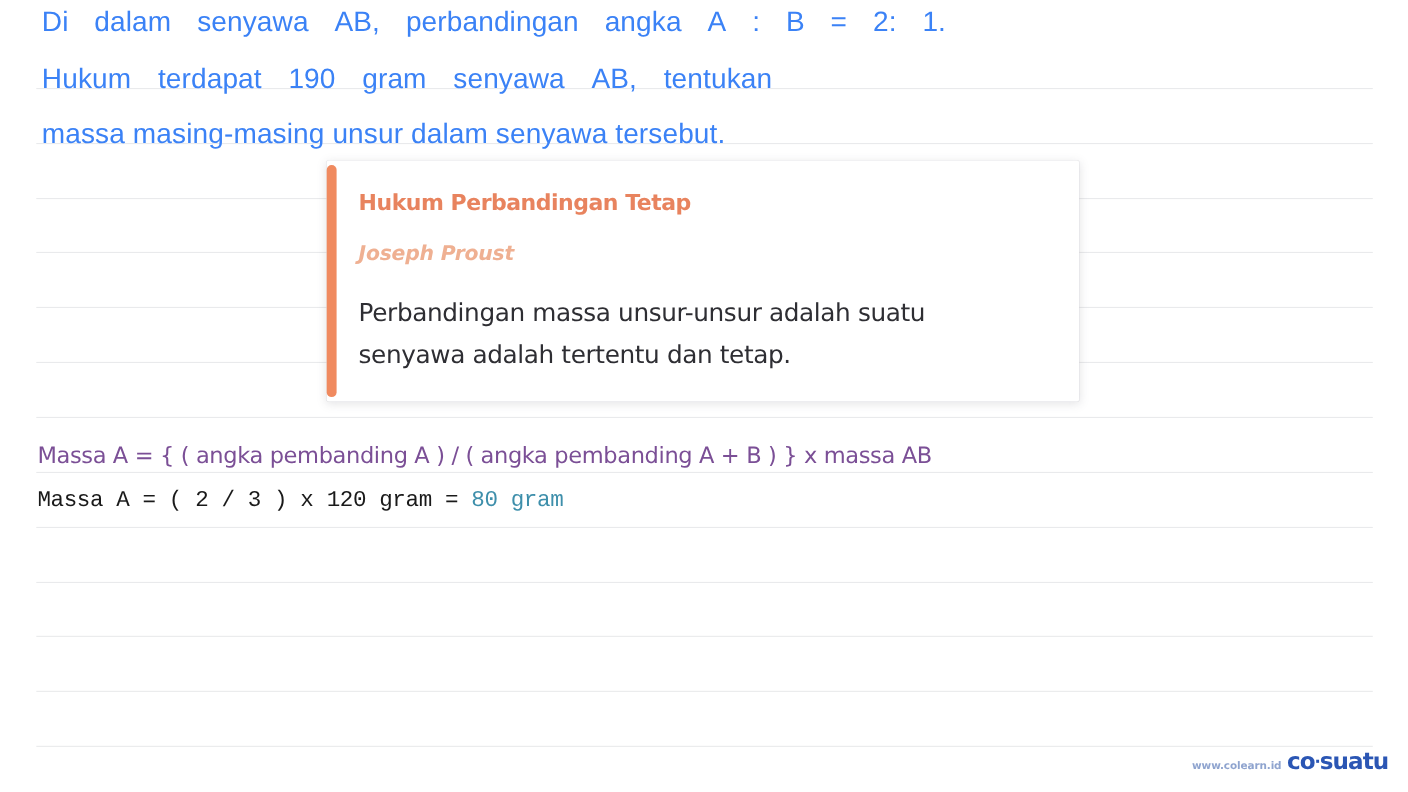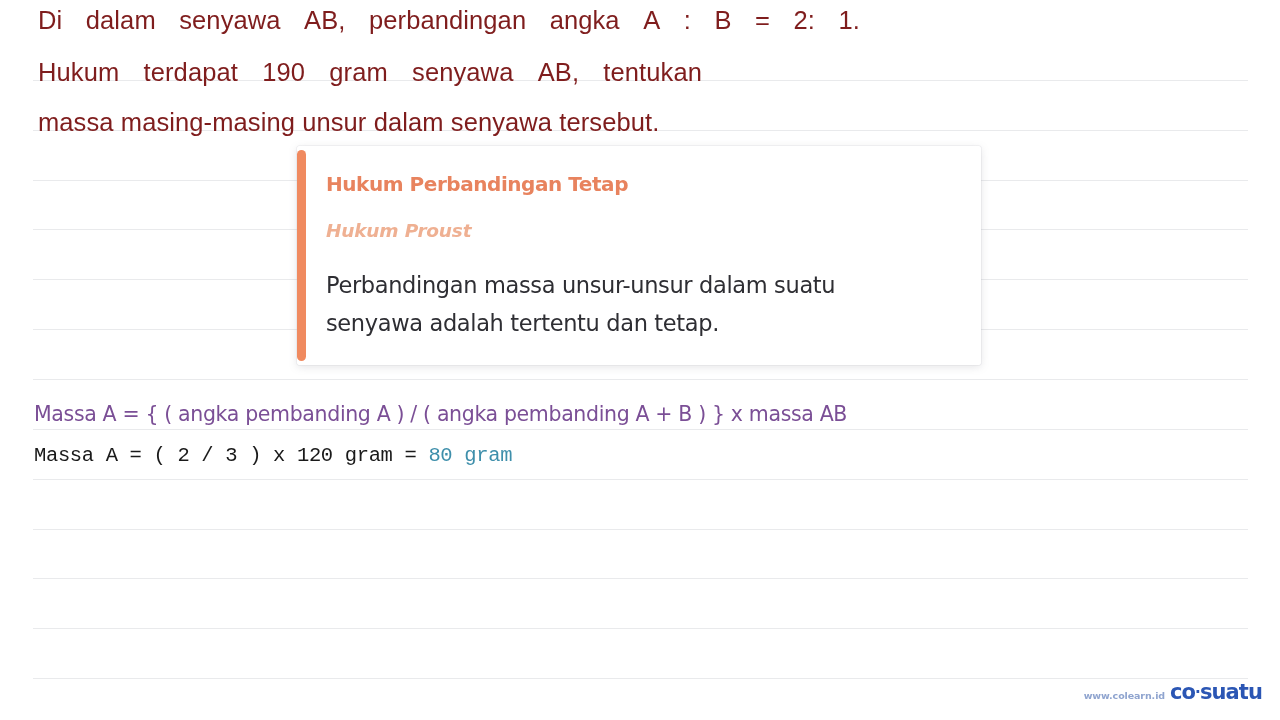--- a/index.html
+++ b/index.html
@@ -32,21 +32,21 @@
     left: 33px;
     width: 1215px;
     height: 1px;
     background: #e9eaec;
   }
 
   
   .q-line {
     position: absolute;
     left: 38px;
-    color: #7f1d1d;
+    color: #3b82f6;
     font-family: "Liberation Sans", sans-serif;
     font-size: 25.5px;
     font-weight: 400;
     line-height: 30px;
     white-space: nowrap;
     letter-spacing: 0.1px;
   }
   #q-line-0 { top: 5px;  width: 822px; display: flex; justify-content: space-between; }
   #q-line-0 > span { white-space: pre; }
   #q-line-1 { top: 57px; width: 664px; display: flex; justify-content: space-between; }
@@ -210,23 +210,23 @@
     <span>AB,</span>
     <span>tentukan</span>
   </div>
 
   <div class="q-line" id="q-line-2">massa masing-masing unsur dalam senyawa tersebut.</div>
 
   <div id="concept-card">
     <div id="card-accent-bar" style="background: rgb(240, 138, 95);"></div>
     <div id="card-inner">
       <div id="card-title" style="color: rgb(232, 131, 94);">Hukum Perbandingan Tetap</div>
-      <div id="card-subtitle" style="color: rgb(239, 176, 146);">Hukum Proust</div>
+      <div id="card-subtitle" style="color: rgb(239, 176, 146);">Joseph Proust</div>
       <div id="card-body">
-        <span class="bodyline">Perbandingan massa unsur-unsur dalam suatu</span>
+        <span class="bodyline">Perbandingan massa unsur-unsur adalah suatu</span>
         <span class="bodyline">senyawa adalah tertentu dan tetap.</span>
       </div>
     </div>
   </div>
 
   <div class="sol-line" id="sol-formula" style="color: rgb(123, 79, 150);">Massa A = { ( angka pembanding A ) / ( angka pembanding A + B ) } x massa AB</div>
 
   <div class="sol-line" id="sol-result">
     <span>Massa A = ( 2 / 3 ) x 120 gram = </span><span id="sol-result-answer" style="color: rgb(62, 143, 171);">80 gram</span>
   </div>

